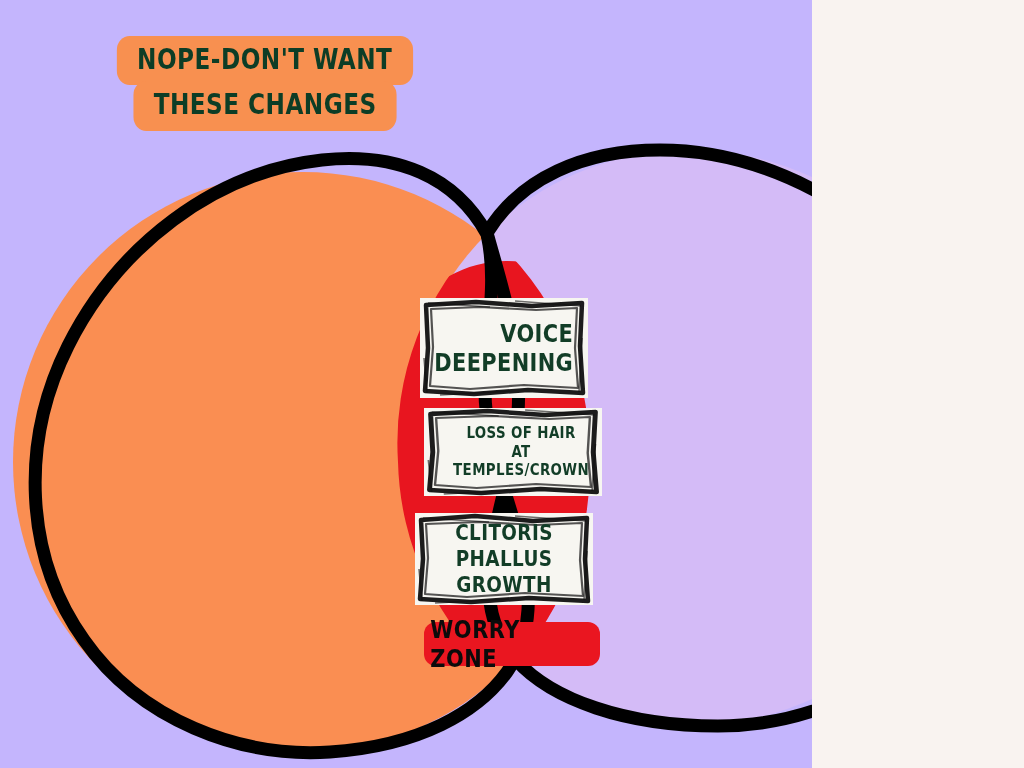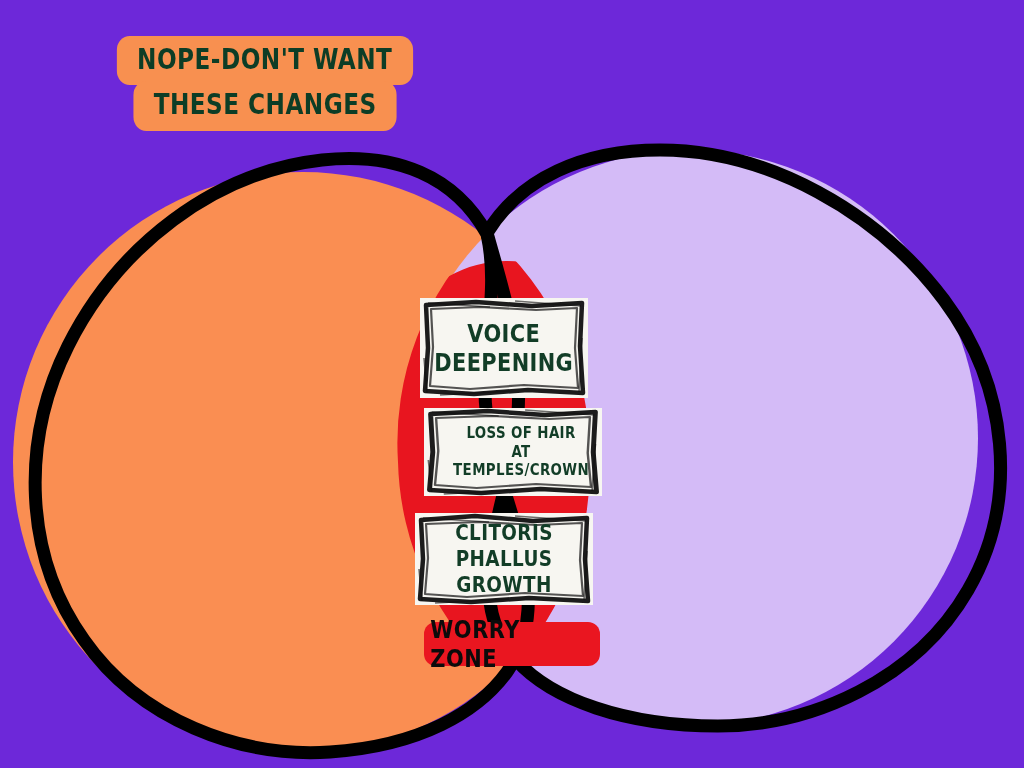--- a/index.html
+++ b/index.html
@@ -2,23 +2,23 @@
 <html><head>
 <meta charset="utf-8">
 <style>
   html, body {
     margin: 0;
     padding: 0;
     background: #F9F3F0;
   }
   #stage {
     position: relative;
-    width: 1024px;
+    width: 812px;
     height: 768px;
-    background: #6d28d9;
+    background: #c4b5fd;
     overflow: hidden;
     font-family: "DejaVu Sans", sans-serif;
   }
   #venn-svg {
     position: absolute;
     left: 0; top: 0;
     width: 1024px;
     height: 768px;
   }
 
@@ -80,21 +80,21 @@
     color: #123D27;
     font-family: "DejaVu Sans Condensed", "Liberation Sans Narrow", "Liberation Sans", sans-serif;
     font-weight: 700;
     text-transform: uppercase;
     line-height: 1.18;
     letter-spacing: 0.4px;
     transform: scaleX(0.93);
     padding: 0 14px;
   }
 
-  #box-voice       { left: 420px; top: 298px; width: 168px; height: 100px; }
+  #box-voice       { left: 420px; top: 298px; width: 168px; height: 100px; text-align: right; }
   #box-voice .box-text { font-size: 25px; }
 
   #box-loss        { left: 424px; top: 408px; width: 162px; height: 88px; padding-left: 16px; }
   #box-loss .box-text { font-size: 16px; }
 
   #box-clitoris    { left: 415px; top: 513px; width: 178px; height: 92px; }
   #box-clitoris .box-text { font-size: 22px; }
 
   #box-hair        { left: 688px; top: 480px; width: 192px; height: 104px; }
   #box-hair .box-text { font-size: 27px; }

